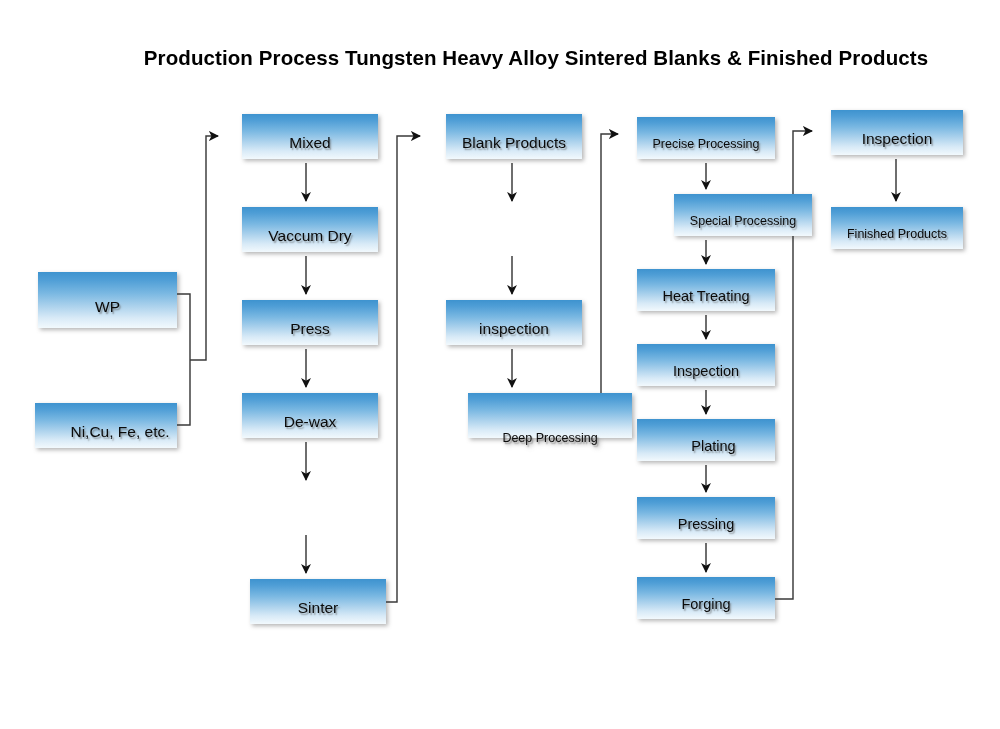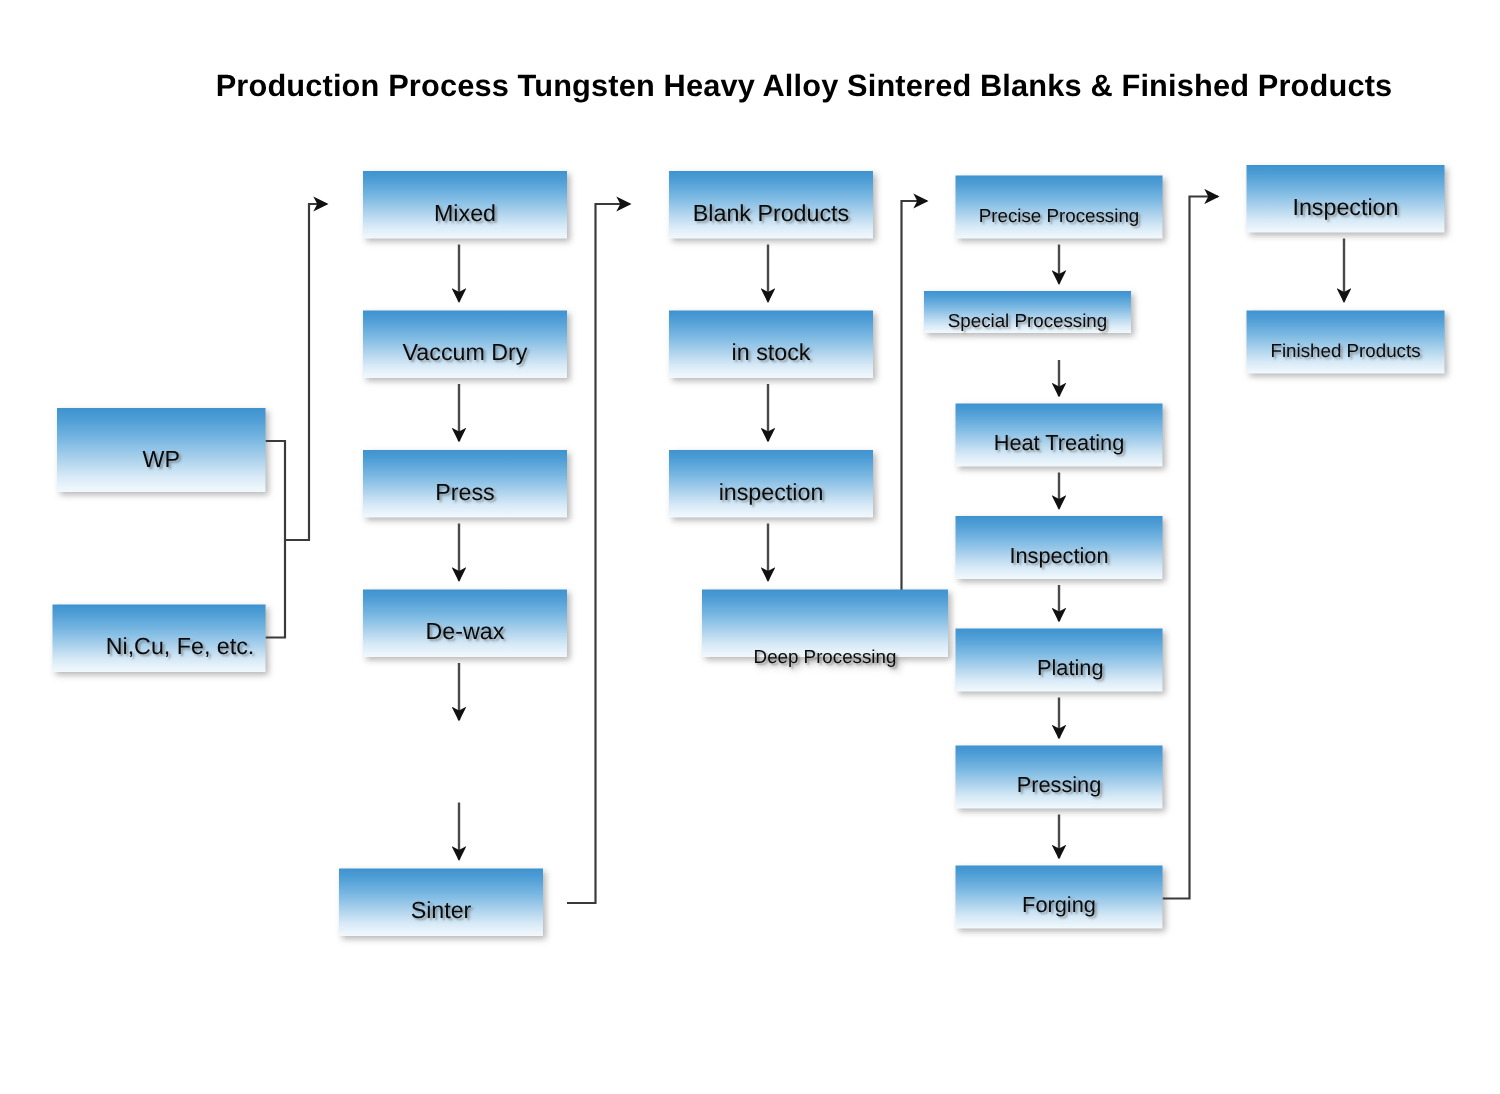--- a/index.html
+++ b/index.html
@@ -141,41 +141,38 @@
   </div>
   <div class="node fs-lg" style="left:242px; top:207px; width:136px; height:45px;">
     <span>Vaccum Dry</span>
   </div>
   <div class="node fs-lg" style="left:242px; top:300px; width:136px; height:45px;">
     <span>Press</span>
   </div>
   <div class="node fs-lg" style="left:242px; top:393px; width:136px; height:45px;">
     <span>De-wax</span>
   </div>
-  <div class="node fs-lg" style="left:226px; top:579px; width:136px; height:45px;">
+  <div class="node fs-lg" style="left:250px; top:579px; width:136px; height:45px;">
     <span>Sinter</span>
   </div>
 
   <div class="node fs-lg" style="left:446px; top:114px; width:136px; height:45px;">
     <span>Blank Products</span>
-  </div>
-  <div class="node fs-lg" style="left:446px; top:207px; width:136px; height:45px;">
-    <span>in stock</span>
   </div>
   <div class="node fs-lg" style="left:446px; top:300px; width:136px; height:45px;">
     <span>inspection</span>
   </div>
   <div class="node fs-sm" style="left:468px; top:393px; width:164px; height:45px;align-items:flex-end;">
     <span>Deep Processing</span>
   </div>
 
   <div class="node fs-sm" style="left:637px; top:117px; width:138px; height:42px;">
     <span>Precise Processing</span>
   </div>
-  <div class="node fs-sm" style="left:616px; top:194px; width:138px; height:28px;">
+  <div class="node fs-sm" style="left:674px; top:194px; width:138px; height:42px;">
     <span>Special Processing</span>
   </div>
   <div class="node fs-md" style="left:637px; top:269px; width:138px; height:42px;">
     <span>Heat Treating</span>
   </div>
   <div class="node fs-md" style="left:637px; top:344px; width:138px; height:42px;">
     <span>Inspection</span>
   </div>
   <div class="node fs-md" style="left:637px; top:419px; width:138px; height:42px;padding-left:15px;">
     <span>Plating</span>

